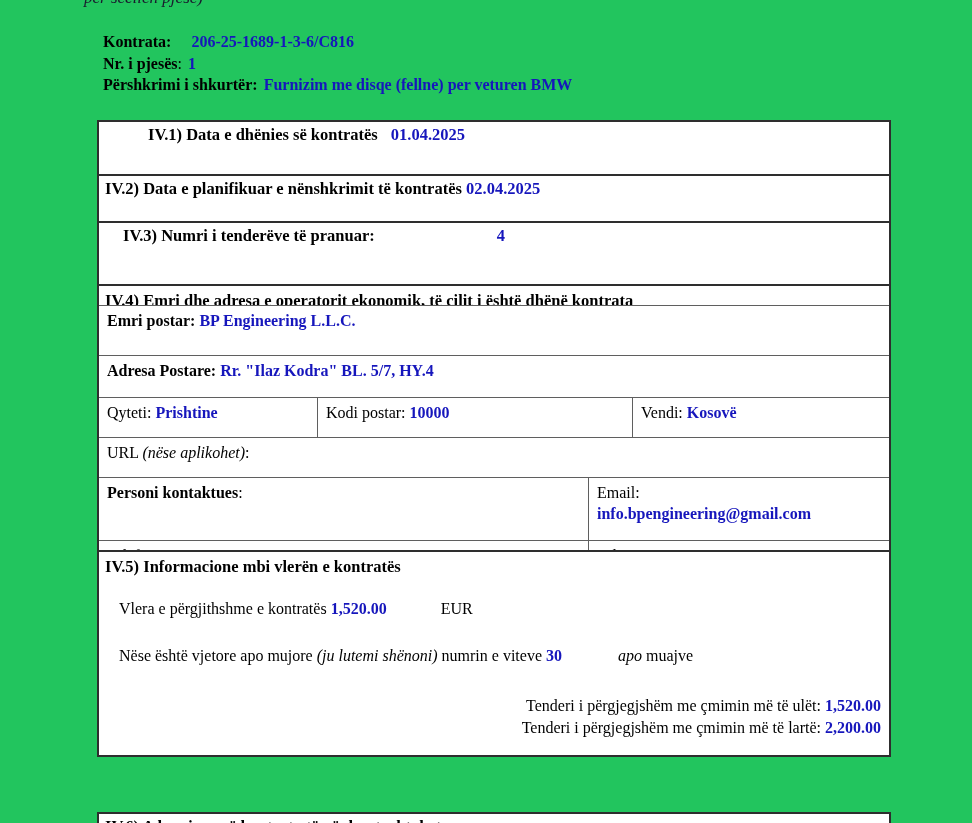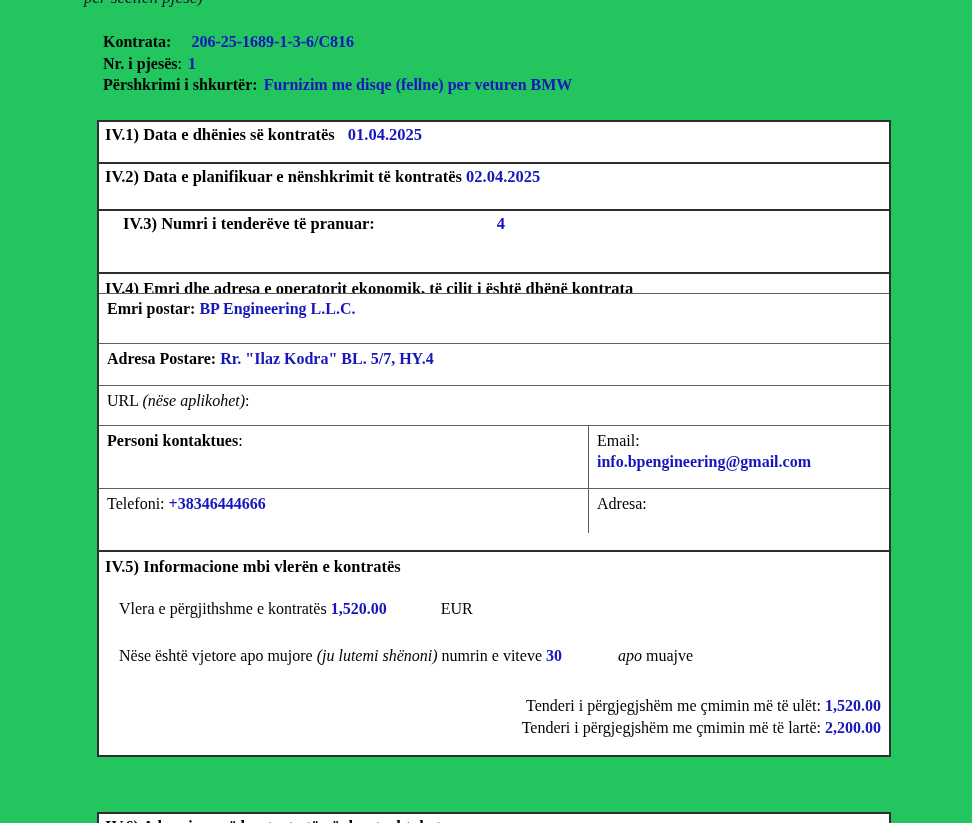--- a/index.html
+++ b/index.html
@@ -36,21 +36,21 @@
   .tbl1 { top:120px; height:449px; }
   .tbl2 { top:550px; height:207px; }
   .tbl3 { top:812px; height:40px; }
 
   .row { width:100%; overflow:hidden; }
   .sec-split { border-top:2px solid #2e2e2e; }
   .thin-split { border-top:1px solid #5f5f5f; }
   .row .pad { padding:4px 8px 0 8px; }
   .sec-title { padding:2px 8px 0 6px; font-weight:bold; font-size:16.5px; }
 
-  .r-iv1 { height:40px; }
+  .r-iv1 { height:52px;margin-left:43px; }
   .r-iv2 { height:47px; }
   .r-iv3 { height:63px;padding-left:18px; }
   .r-iv4title { height:21px; }
   .r-emri { height:50px; }
   .r-adresa { height:42px; }
   .r-qks { height:40px; display:flex; }
   .r-url { height:40px; }
   .r-personi { height:63px; display:flex; }
   .r-telefoni { height:45px; display:flex; }
 
@@ -96,20 +96,25 @@
     </div>
     <div class="row r-iv4title sec-split">
       <div class="sec-title" style="padding-top:4px;">IV.4) Emri dhe adresa e operatorit ekonomik, të cilit i është dhënë kontrata</div>
     </div>
     <div class="row r-emri thin-split">
       <div class="pad"><span class="b">Emri postar</span><span class="b">: </span><span class="blue">BP Engineering  L.L.C.</span></div>
     </div>
     <div class="row r-adresa thin-split">
       <div class="pad"><span class="b">Adresa Postare</span><span class="b">: </span><span class="blue">Rr. "Ilaz Kodra" BL. 5/7, HY.4</span></div>
     </div>
+    <div class="row r-qks thin-split">
+      <div class="c1 cell"><span>Qyteti: </span><span class="blue">Prishtine</span></div>
+      <div class="c2 cell"><span>Kodi postar: </span><span class="blue">10000</span></div>
+      <div class="c3 cell"><span>Vendi: </span><span class="blue">Kosovë</span></div>
+    </div>
     <div class="row r-url thin-split">
       <div class="pad"><span>URL </span><span class="i">(nëse aplikohet)</span><span>:</span></div>
     </div>
     <div class="row r-personi thin-split">
       <div class="cp1 cell"><span class="b">Personi kontaktues</span><span>:</span></div>
       <div class="cp2 cell">
         <div>Email:</div>
         <div class="blue">info.bpengineering@gmail.com</div>
       </div>
     </div>

